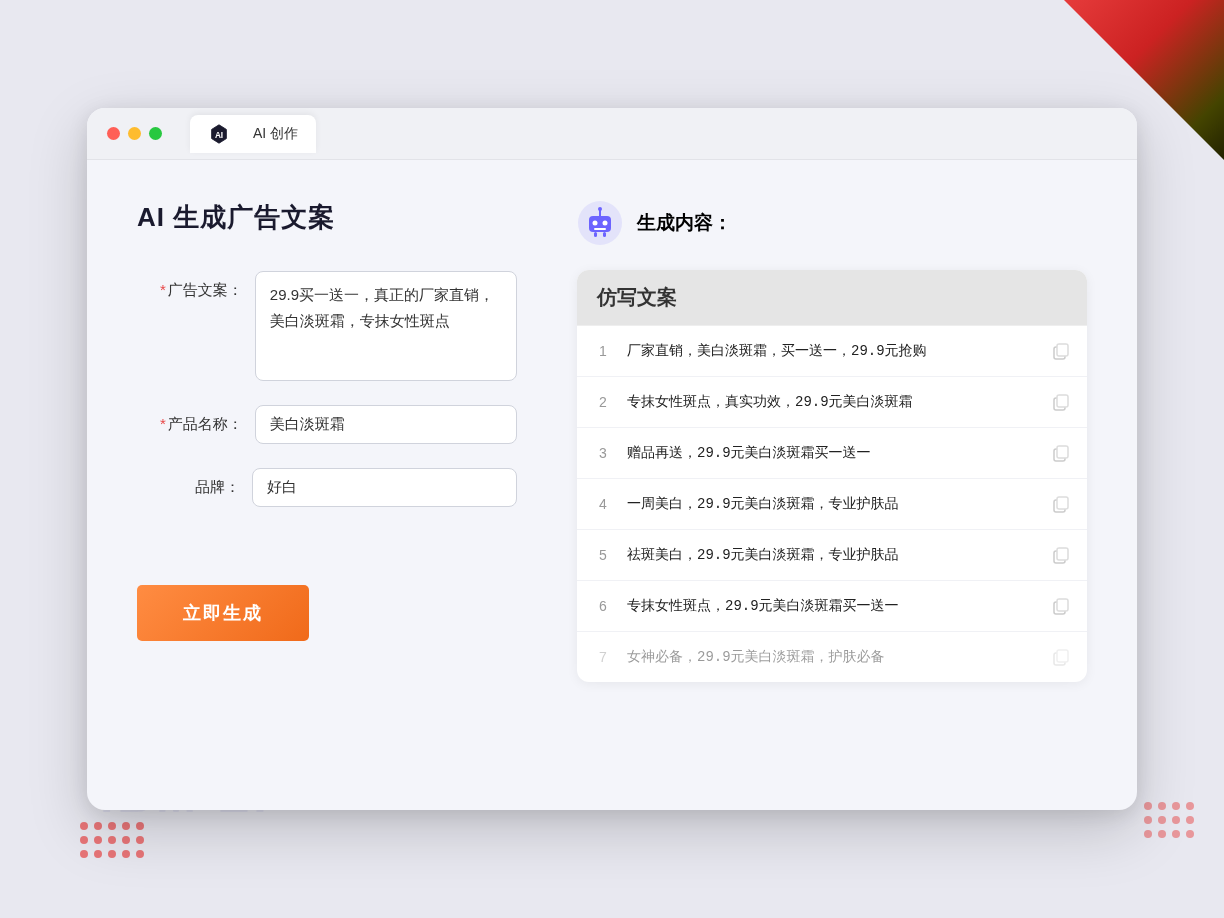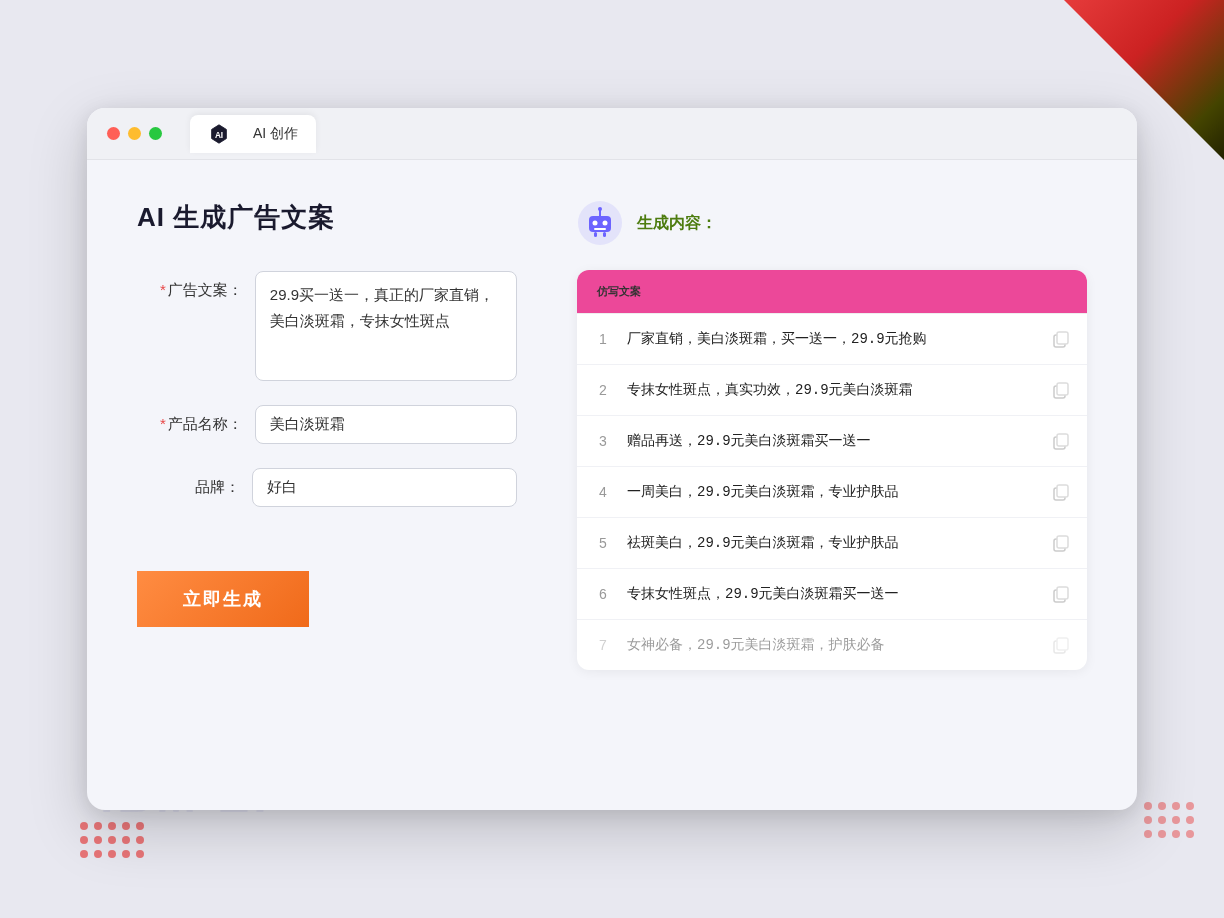--- a/index.html
+++ b/index.html
@@ -159,26 +159,26 @@
 
     .textarea-input {
       height: 110px;
       line-height: 1.7;
     }
 
     .generate-btn {
       background: linear-gradient(135deg, #ff8c42, #f06a1a);
       color: white;
       border: none;
-      border-radius: 0;
+      border-radius: 5px;
       padding: 16px 46px;
       font-size: 18px;
       font-weight: 600;
       cursor: pointer;
-      margin-top: 40px;
+      margin-top: 54px;
       letter-spacing: 2px;
       font-family: inherit;
     }
 
     
     .right-panel {
       flex: 1;
     }
 
     .result-header {
@@ -187,37 +187,37 @@
       gap: 14px;
       margin-bottom: 24px;
     }
 
     .robot-icon {
       width: 46px;
       height: 46px;
     }
 
     .result-title {
-      font-size: 16px;
+      font-size: 19px;
       font-weight: 600;
-      color: #4d7c0f;
+      color: #000000;
     }
 
     .result-table {
       width: 100%;
       background: white;
       border-radius: 12px;
       overflow: hidden;
       box-shadow: 0 2px 12px rgba(0,0,0,0.06);
     }
 
     .table-header {
-      background: #ec4899;
+      background: #e5e5e5;
       padding: 14px 20px;
-      font-size: 11px;
+      font-size: 20px;
       font-weight: 600;
       color: #333;
       border-bottom: 1px solid #eee;
     }
 
     .table-row {
       display: flex;
       align-items: center;
       padding: 14px 16px;
       border-bottom: 1px solid #f0f1f5;

